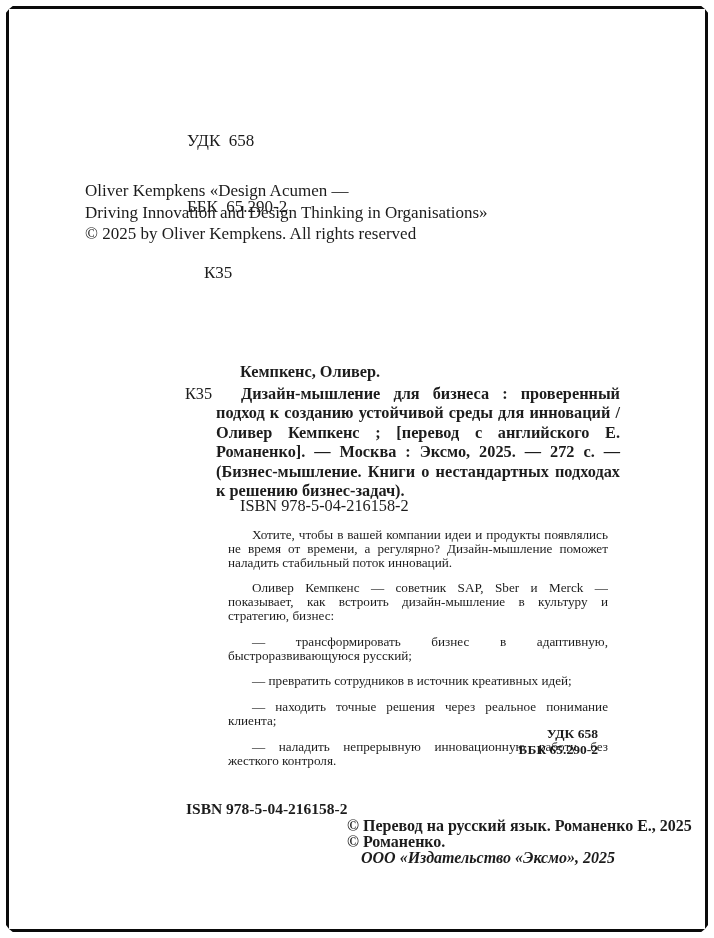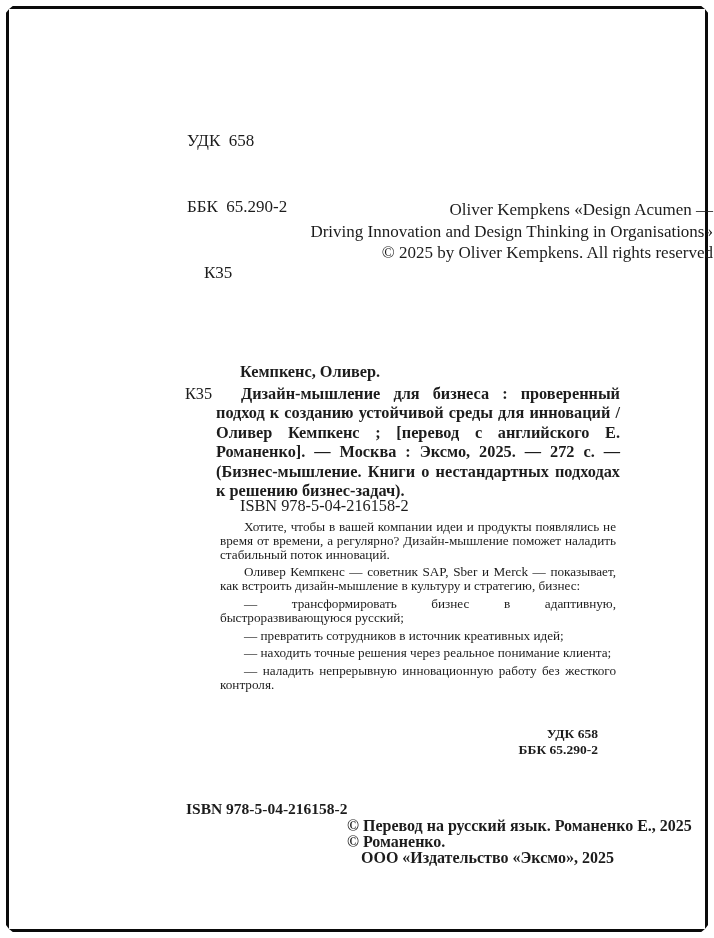--- a/index.html
+++ b/index.html
@@ -26,24 +26,23 @@
     font-size: 17px;
     line-height: 22px;
     white-space: pre;
   }
   .top-codes .k-indent { padding-left: 17px; }
   .english-block {
     position: absolute;
     left: 85px;
     top: 180px;
     width: 628px;
-    text-align: right;
+    text-align: left;
     font-size: 17px;
     line-height: 21.5px;
-    margin-top: 19px;
   }
   .author-heading {
     position: absolute;
     left: 240px;
     top: 362px;
     font-size: 16.3px;
     font-weight: bold;
     text-align: right;
   }
   .catalog {
@@ -73,21 +72,21 @@
   }
   .annotation {
     position: absolute;
     left: 216px;
     top: 516px;
     width: 404px;
     font-size: 13.2px;
     line-height: 13.8px;
   }
   .annotation p {
-    margin: 4px;
+    margin: 12px;
     text-indent: 24px;
     text-align: justify;
   }
   .codes-bottom {
     position: absolute;
     left: 480px;
     top: 726px;
     width: 118px;
     text-align: right;
     font-size: 13.5px;
@@ -96,21 +95,21 @@
   }
   .imprint {
     position: absolute;
     left: 347px;
     top: 778px;
     font-size: 16px;
     font-weight: bold;
     line-height: 16px;
     margin-top: 40px;
   }
-  .imprint .indent { padding-left: 14px; }
+  .imprint .indent { padding-left: 14px; font-style: italic; }
   .isbn-bottom {
     position: absolute;
     left: 186px;
     top: 800px;
     font-size: 15.5px;
     font-weight: bold;
   }
 </style>
 </head>
 <body>

